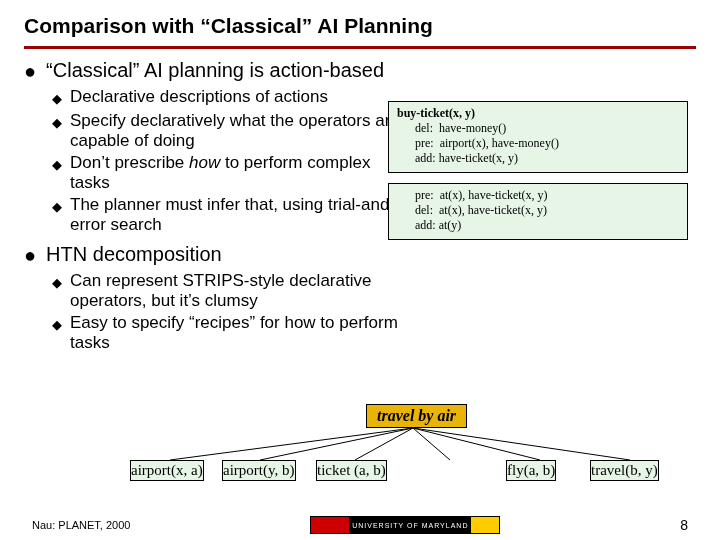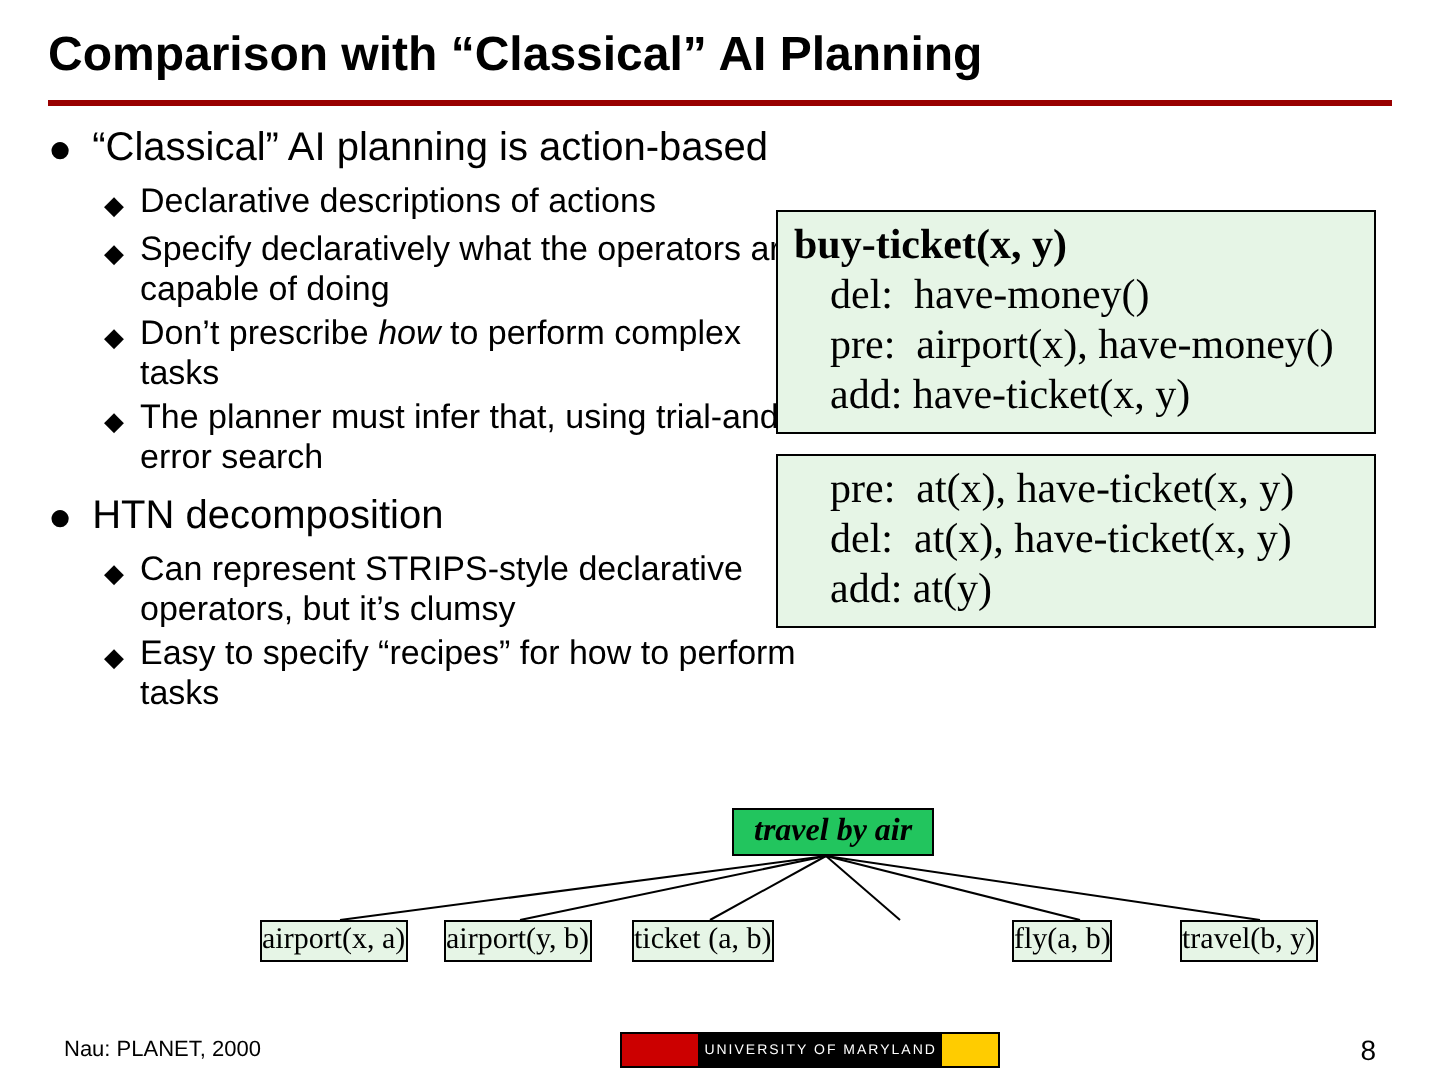--- a/index.html
+++ b/index.html
@@ -3,54 +3,54 @@
 <meta charset="utf-8">
 <style>
   * { box-sizing: border-box; margin: 0; padding: 0; }
   body {
     width: 720px; height: 540px;
     font-family: Arial, Helvetica, sans-serif;
     background: #fff; color: #000;
     position: relative; overflow: hidden;
   }
   .title {
-    font-size: 24px; font-weight: bold;
+    font-size: 21px; font-weight: bold;
     padding: 14px 24px 6px 24px;
   }
   .rule {
     height: 3px; background: #990000;
     margin: 2px 24px 10px 24px;
   }
   .content {
     padding: 0 24px 0 24px;
     position: relative;
   }
   .col-left { width: 380px; }
   .l1 { font-size: 20px; display: flex; align-items: flex-start; margin: 8px 0 4px 0; }
   .l1 .dot { font-size: 20px; line-height: 24px; margin-right: 10px; }
   .l2 { font-size: 17px; display: flex; align-items: flex-start; margin: 2px 0 2px 28px; }
   .l2 .dia { font-size: 13px; line-height: 20px; margin-right: 8px; margin-top: 2px; }
   .boxes {
     position: absolute; left: 388px; top: 42px; width: 300px;
-    font-family: "Times New Roman", Times, serif; font-size: 21px;
+    font-family: "Times New Roman", Times, serif; font-size: 12px;
   }
   .opbox {
     border: 1px solid #000; background: #e6f5e6;
     padding: 4px 8px 6px 8px; margin-bottom: 10px;
   }
   .opbox .hd { font-weight: bold; }
   .opbox .row { padding-left: 18px; }
   .ital { font-style: italic; }
   .tree {
     position: absolute; left: 130px; top: 404px; width: 582px; height: 86px;
     font-family: "Times New Roman", Times, serif;
   }
   .rootbox {
     position: absolute; left: 236px; top: 0;
-    border: 1px solid #000; background: #22c55e;
+    border: 1px solid #000; background: #eab308;
     padding: 2px 10px; font-size: 16px; font-style: italic; font-weight: bold;
   }
   .leaf {
     position: absolute; top: 56px;
     border: 1px solid #000; background: #e6f5e6;
     padding: 1px 0; font-size: 15px; white-space: nowrap;
   }
   svg.lines { position: absolute; left: 0; top: 0; width: 582px; height: 86px; }
   .footer {
     position: absolute; bottom: 6px; left: 0; right: 0;

